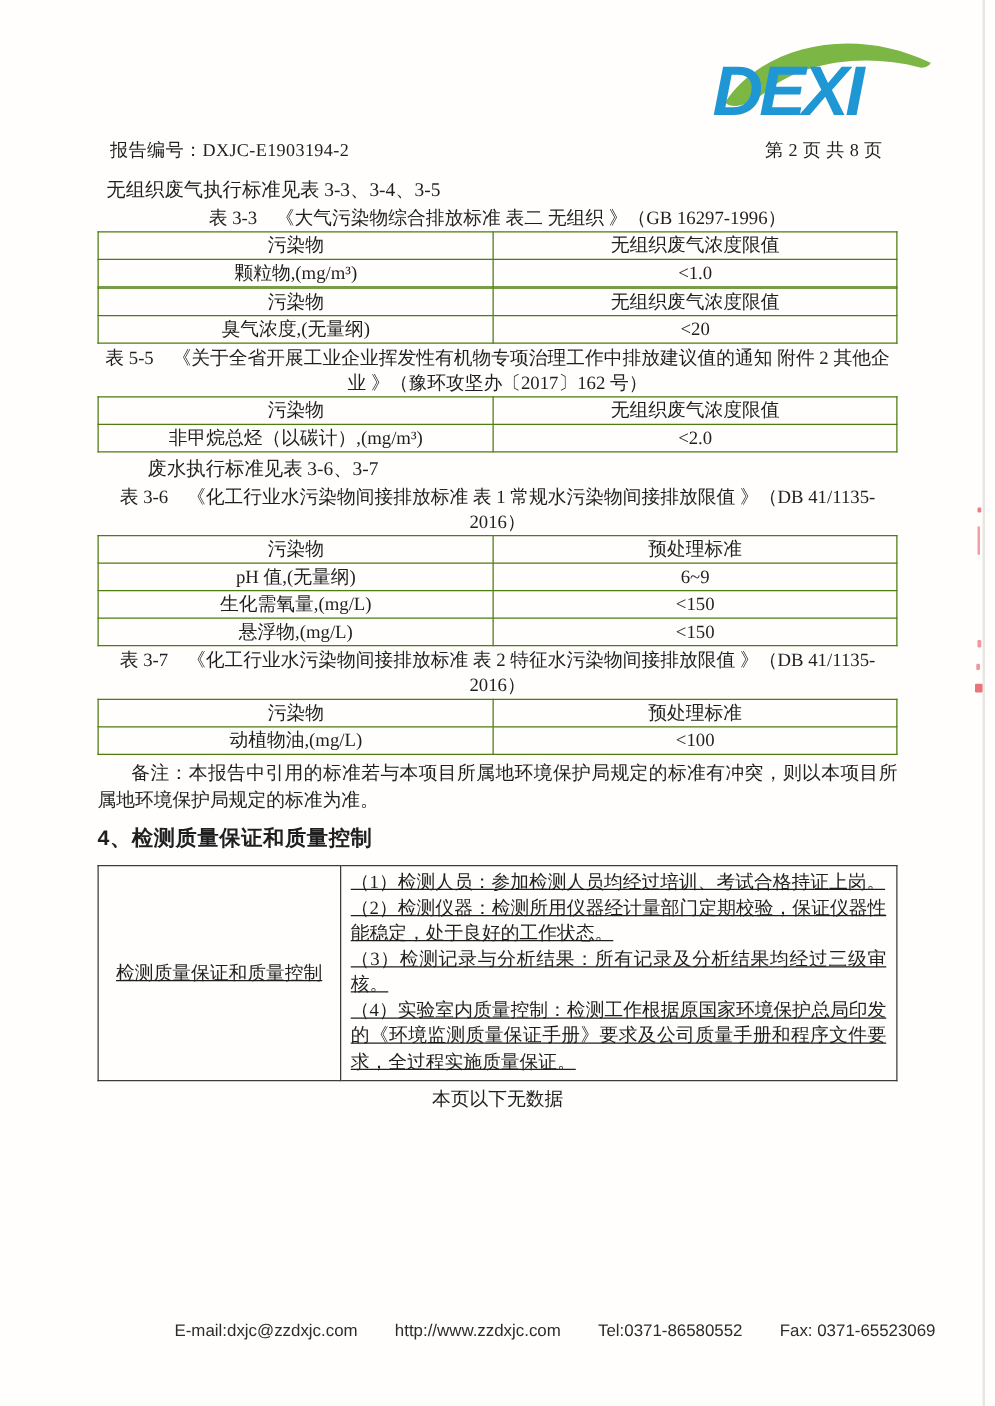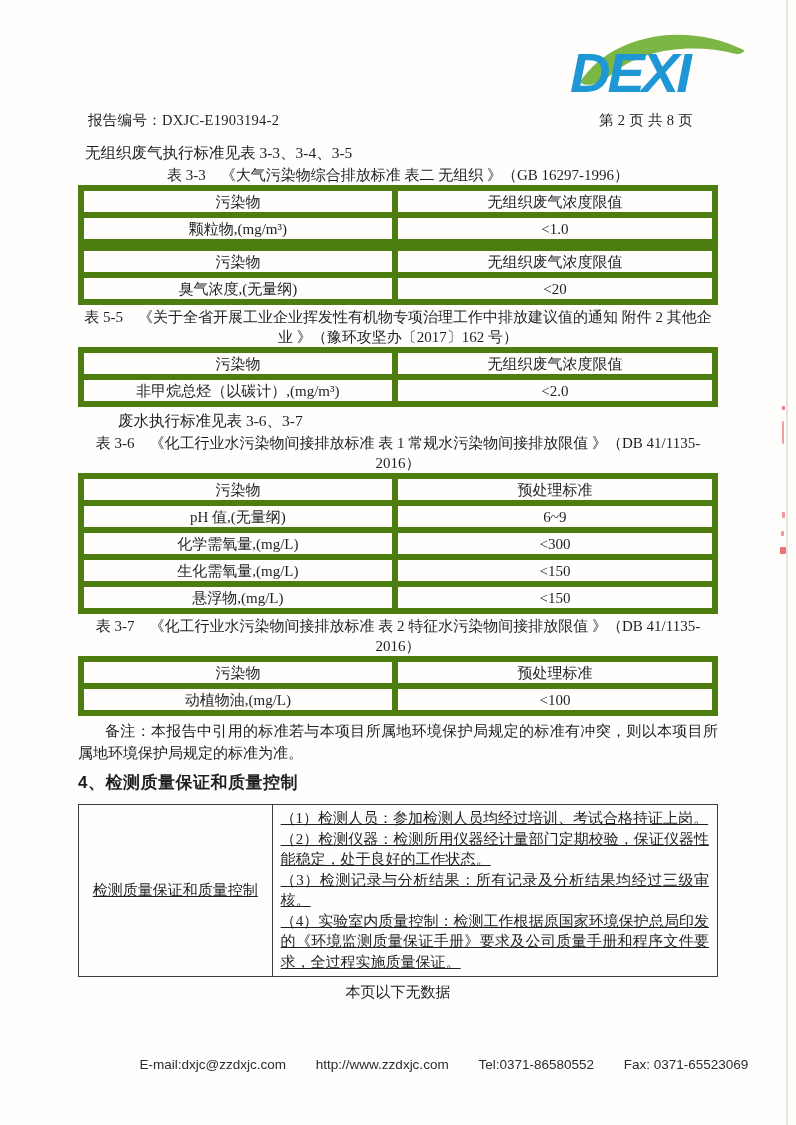--- a/index.html
+++ b/index.html
@@ -7,31 +7,31 @@
     position:relative;width:796px;height:1125px;background:#fffefd;overflow:hidden;
     font-family:"Liberation Serif","DejaVu Serif",serif;color:#1f1f1f;
   }
   
   .scan-edge{position:absolute;top:0;bottom:0;width:2px;background:#d8d8d6;opacity:.65;}
   .red-mark{position:absolute;background:#e8505a;border-radius:1px;}
 
   
   .logo{position:absolute;top:24px;right:48px;width:178px;height:82px;}
   .meta-row{
-    position:absolute;top:111px;left:88px;right:103px;
+    position:absolute;top:111px;left:88px;right:90px;
     display:flex;justify-content:space-between;font-size:14.5px;letter-spacing:.3px;
   }
 
   
   .content{position:absolute;top:142px;left:78px;width:640px;}
   .intro{font-size:15.5px;line-height:21px;padding-left:7px;}
   .tbl-caption{font-size:15px;line-height:20px;text-align:center;margin-top:2px;}
   table.std{width:100%;border-collapse:collapse;table-layout:fixed;}
   table.std td{
-    border:6px solid #4d7c0f;text-align:center;font-size:15px;
+    border:1px solid #4d7c0f;text-align:center;font-size:15px;
     height:21px;line-height:18px;padding:0 15px;overflow:hidden;
   }
   col.c1{width:49.5%;} col.c2{width:50.5%;}
   .waste-line{font-size:15.5px;line-height:21px;margin-top:3px;padding-left:40px;}
   .note{font-size:15px;line-height:22px;margin-top:4px;text-indent:1.8em;text-align:justify;}
 
   .sec-heading{
     margin-top:6px;font-family:"Liberation Sans","DejaVu Sans",sans-serif;
     font-weight:bold;font-size:17px;line-height:26px;letter-spacing:.5px;
   }
@@ -142,24 +142,20 @@
       <tbody>
           <tr>
         <td>污染物</td>
         <td>预处理标准</td>
       </tr>
       <tr>
         <td>pH 值,(无量纲)</td>
         <td>6~9</td>
       </tr>
       <tr>
-        <td>化学需氧量,(mg/L)</td>
-        <td>&lt;300</td>
-      </tr>
-      <tr>
         <td>生化需氧量,(mg/L)</td>
         <td>&lt;150</td>
       </tr>
       <tr>
         <td>悬浮物,(mg/L)</td>
         <td>&lt;150</td>
       </tr>
     </tbody>
       </table>
 

